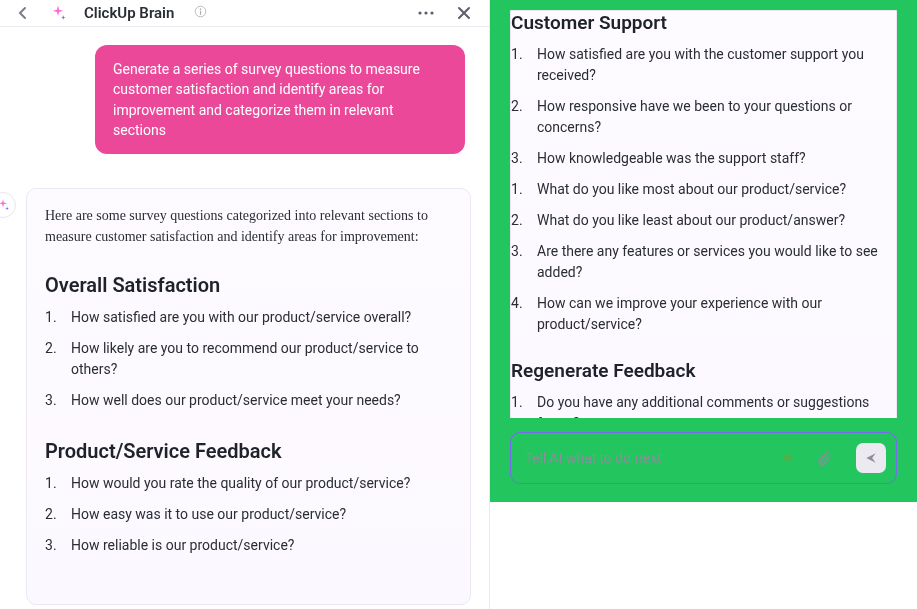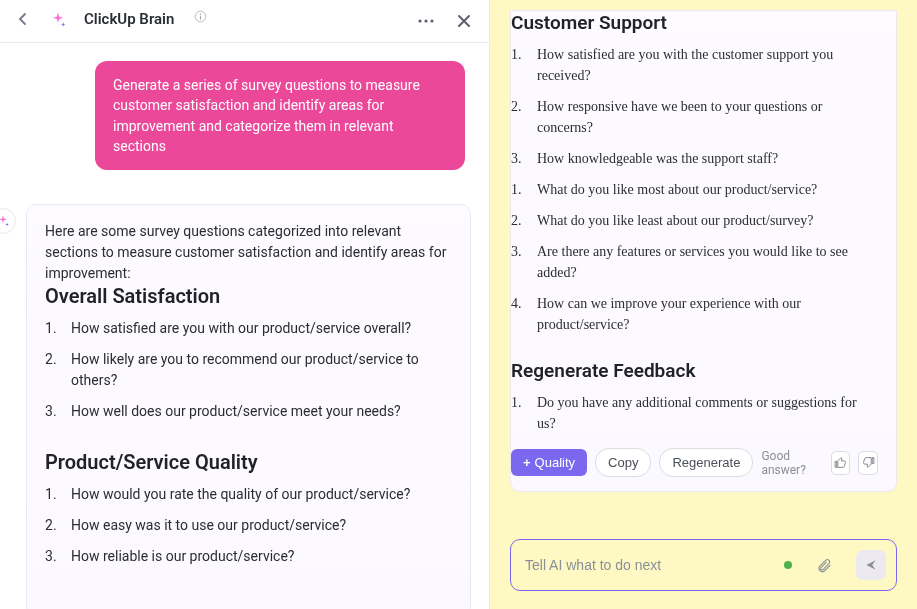--- a/index.html
+++ b/index.html
@@ -15,21 +15,22 @@
   }
   .left-panel {
     width: 490px;
     height: 609px;
     display: flex;
     flex-direction: column;
     border-right: 1px solid #e8e8ed;
   }
   .header {
     display: flex;
-    padding: 10px 14px;
+    align-items: center;
+    padding: 2px 14px;
     border-bottom: 1px solid #e8e8ed;
     gap: 16px;
   }
   .back-btn {
     width: 18px; height: 18px; display:flex; align-items:center; justify-content:center;
     color:#787f8a; cursor:pointer;
   }
   .sparkle-icon {
     width: 20px; height: 20px; display:flex; align-items:center; justify-content:center;
   }
@@ -84,20 +85,22 @@
   .ai-card {
     background: linear-gradient(180deg, #fdfbff 0%, #fcf8ff 100%);
     border: 1px solid #ece7f5;
     border-radius: 10px;
     padding: 16px 18px 20px 18px;
     flex: 1;
   }
   .ai-intro {
     color:#2a2e34;
     line-height:1.5;
+    margin-bottom: 26px;
+    font-family: Liberation Serif, serif;
   }
   .section-h {
     font-size: 20px;
     font-weight: 600;
     color:#1f2229;
     margin-bottom: 10px;
   }
   ol.qlist {
     list-style: none;
     counter-reset: q;
@@ -113,24 +116,24 @@
   }
   ol.qlist li::before {
     content: counter(q) ".";
     position: absolute;
     left: 0;
     color:#2a2e34;
   }
 
   .right-panel {
     flex: 1;
-    height: 609px;
+    height: 502px;
     display:flex;
     flex-direction:column;
-    background: #fef9c3;
+    background: #22c55e;
   }
   .right-scroll {
     flex:1;
     overflow-y:auto;
     padding: 10px 20px 10px 20px;
   }
   .right-card {
     background: linear-gradient(180deg, #fdfbff 0%, #fcf8ff 100%);
     border: 1px solid #ece7f5;
     border-radius: 0 0 10px 10px;
@@ -144,21 +147,20 @@
     font-weight: 600;
     color:#1f2229;
     margin-top: 24px;
     margin-bottom: 10px;
   }
   .right-h.first { margin-top: 0; }
   ol.qlist2 {
     list-style:none;
     counter-reset: qq;
     margin-bottom: 0;
-    font-family: Liberation Serif, serif;
   }
   ol.qlist2 li {
     counter-increment: qq;
     padding-left: 26px;
     position:relative;
     line-height:1.5;
     margin-bottom: 10px;
     color:#2a2e34;
   }
   ol.qlist2 li::before {
@@ -300,21 +302,21 @@
         <div>
           <div class="section-h">Overall Satisfaction</div>
           <ol class="qlist">
             <li>How satisfied are you with our product/service overall?</li>
             <li>How likely are you to recommend our product/service to others?</li>
             <li>How well does our product/service meet your needs?</li>
           </ol>
         </div>
 
         <div>
-          <div class="section-h">Product/Service Quality</div>
+          <div class="section-h">Product/Service Feedback</div>
           <ol class="qlist">
             <li>How would you rate the quality of our product/service?</li>
             <li>How easy was it to use our product/service?</li>
             <li>How reliable is our product/service?</li>
           </ol>
         </div>
       </div>
     </div>
   </div>
 </div>
@@ -328,21 +330,21 @@
         <ol class="qlist2">
           <li>How satisfied are you with the customer support you received?</li>
           <li>How responsive have we been to your questions or concerns?</li>
           <li>How knowledgeable was the support staff?</li>
         </ol>
       </div>
 
       <div class="right-sec">
         <ol class="qlist2">
           <li>What do you like most about our product/service?</li>
-          <li>What do you like least about our product/survey?</li>
+          <li>What do you like least about our product/answer?</li>
           <li>Are there any features or services you would like to see added?</li>
           <li>How can we improve your experience with our product/service?</li>
         </ol>
       </div>
 
       <div class="right-sec">
         <div class="right-h">Regenerate Feedback</div>
         <ol class="qlist2">
           <li>Do you have any additional comments or suggestions for us?</li>
         </ol>

